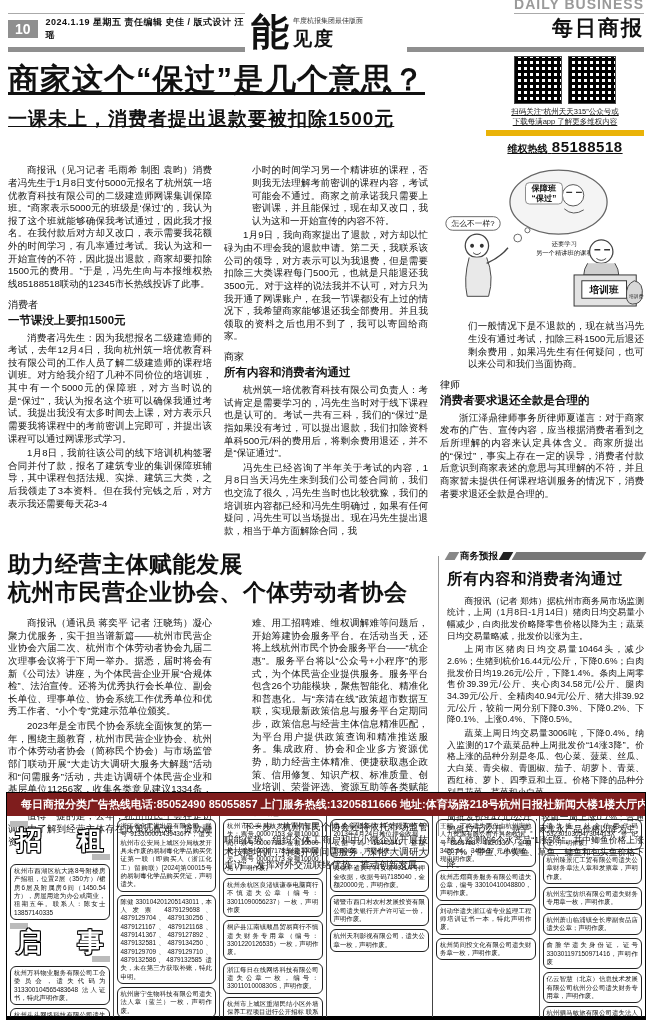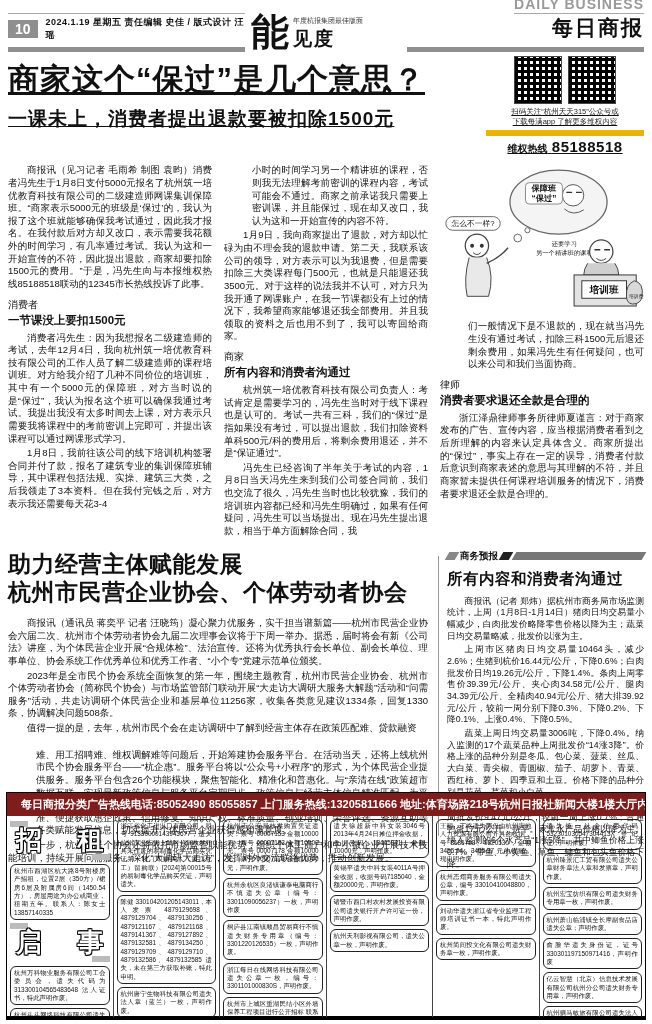--- a/index.html
+++ b/index.html
@@ -39,21 +39,21 @@
   .lcol{flex:1;min-width:0;}
   .p{font-size:9.5px;line-height:1.33;text-align:justify;margin:0 0 2px;text-indent:2em;}
   .p.pc{text-indent:0;margin-left:28px;}
   .kick{font-size:10px;margin:7px 0 1px;}
   .shead{font-size:11.5px;font-weight:bold;margin:0 0 4px;}
   .cartoon{width:100%;height:150px;margin-bottom:2px;}
   
   .midrow{display:flex;padding:10px 8px 0;gap:0;height:296px;box-sizing:border-box;}
   .assoc{width:420px;}
   .assoc-title{font-size:23px;font-weight:900;line-height:1.25;letter-spacing:.5px;}
-  .assoc-cols{display:flex;gap:12px;margin-top:10px;flex-direction:column;}
+  .assoc-cols{display:flex;gap:12px;margin-top:10px;}
   .acol{flex:1;min-width:0;}
   .vdiv{width:1px;background:#999;margin:6px 8px 0 10px;}
   .forecast{flex:1;min-width:0;}
   .fc-tag{display:flex;align-items:center;gap:3px;margin-bottom:6px;}
   .fc-slash{width:10px;height:8px;background:#888;transform:skewX(-30deg);}
   .fc-slash.dark{background:#222;}
   .fc-tag .t{font-size:9.5px;font-weight:bold;white-space:nowrap;}
   .fc-bar{flex:1;height:8px;background:#777;transform:skewX(-30deg);}
   .fc-title{font-size:15.5px;font-weight:900;margin:2px 0 6px;letter-spacing:.5px;}
   .forecast .p{font-size:8.8px;}

